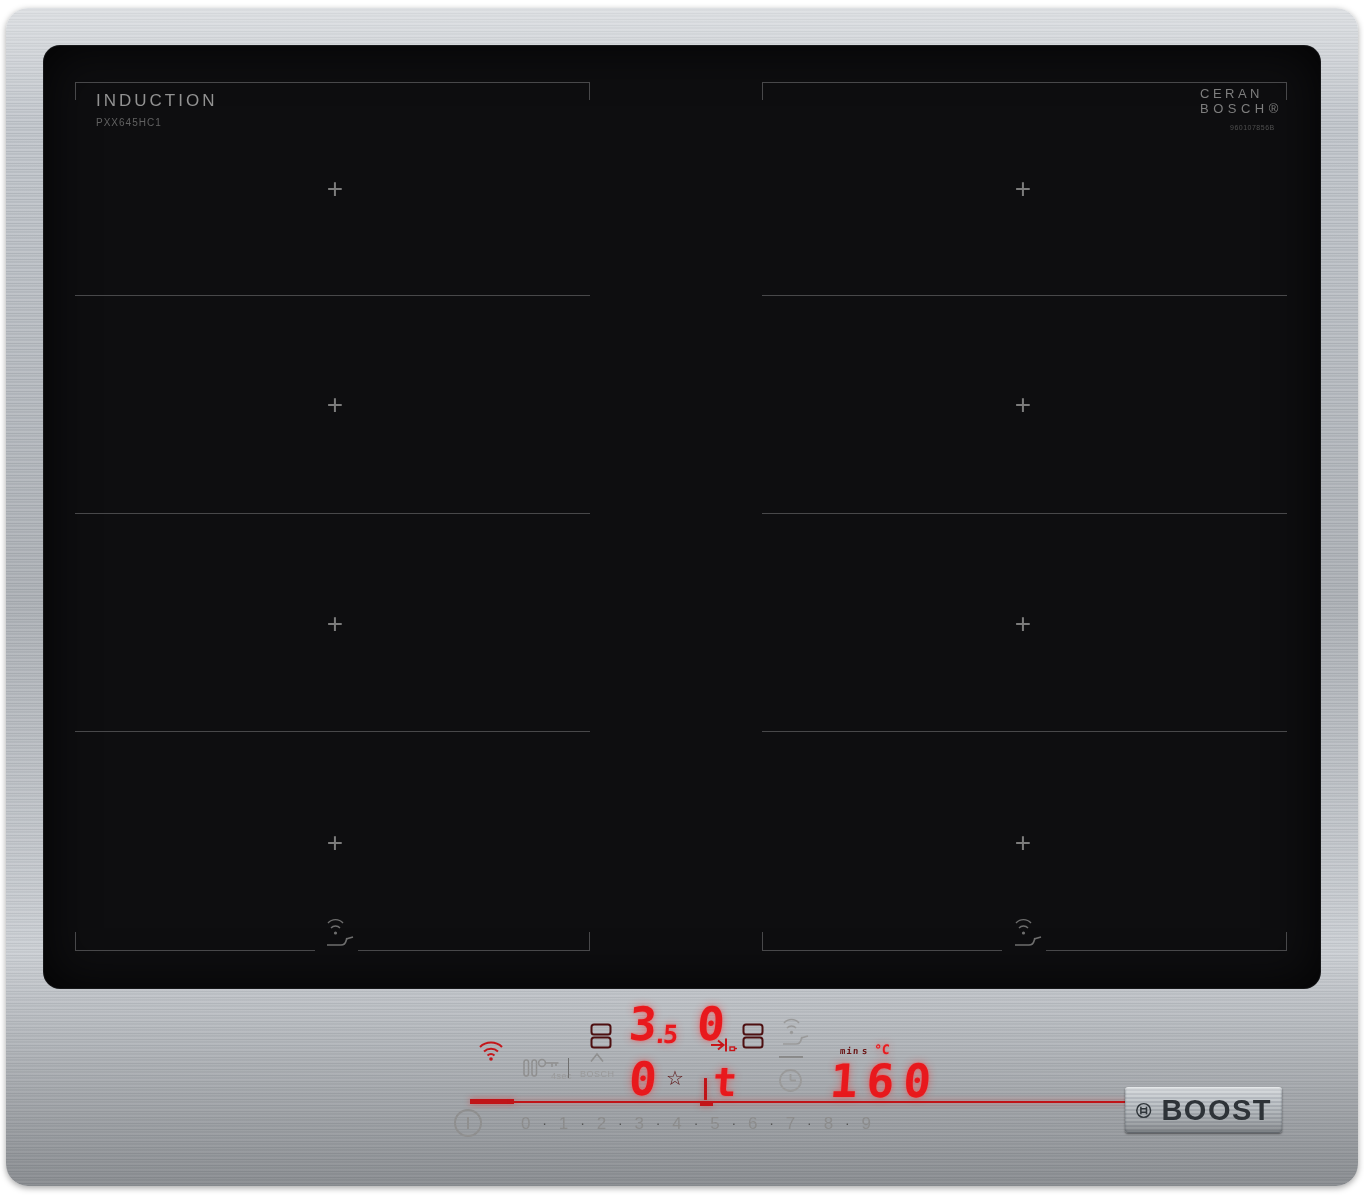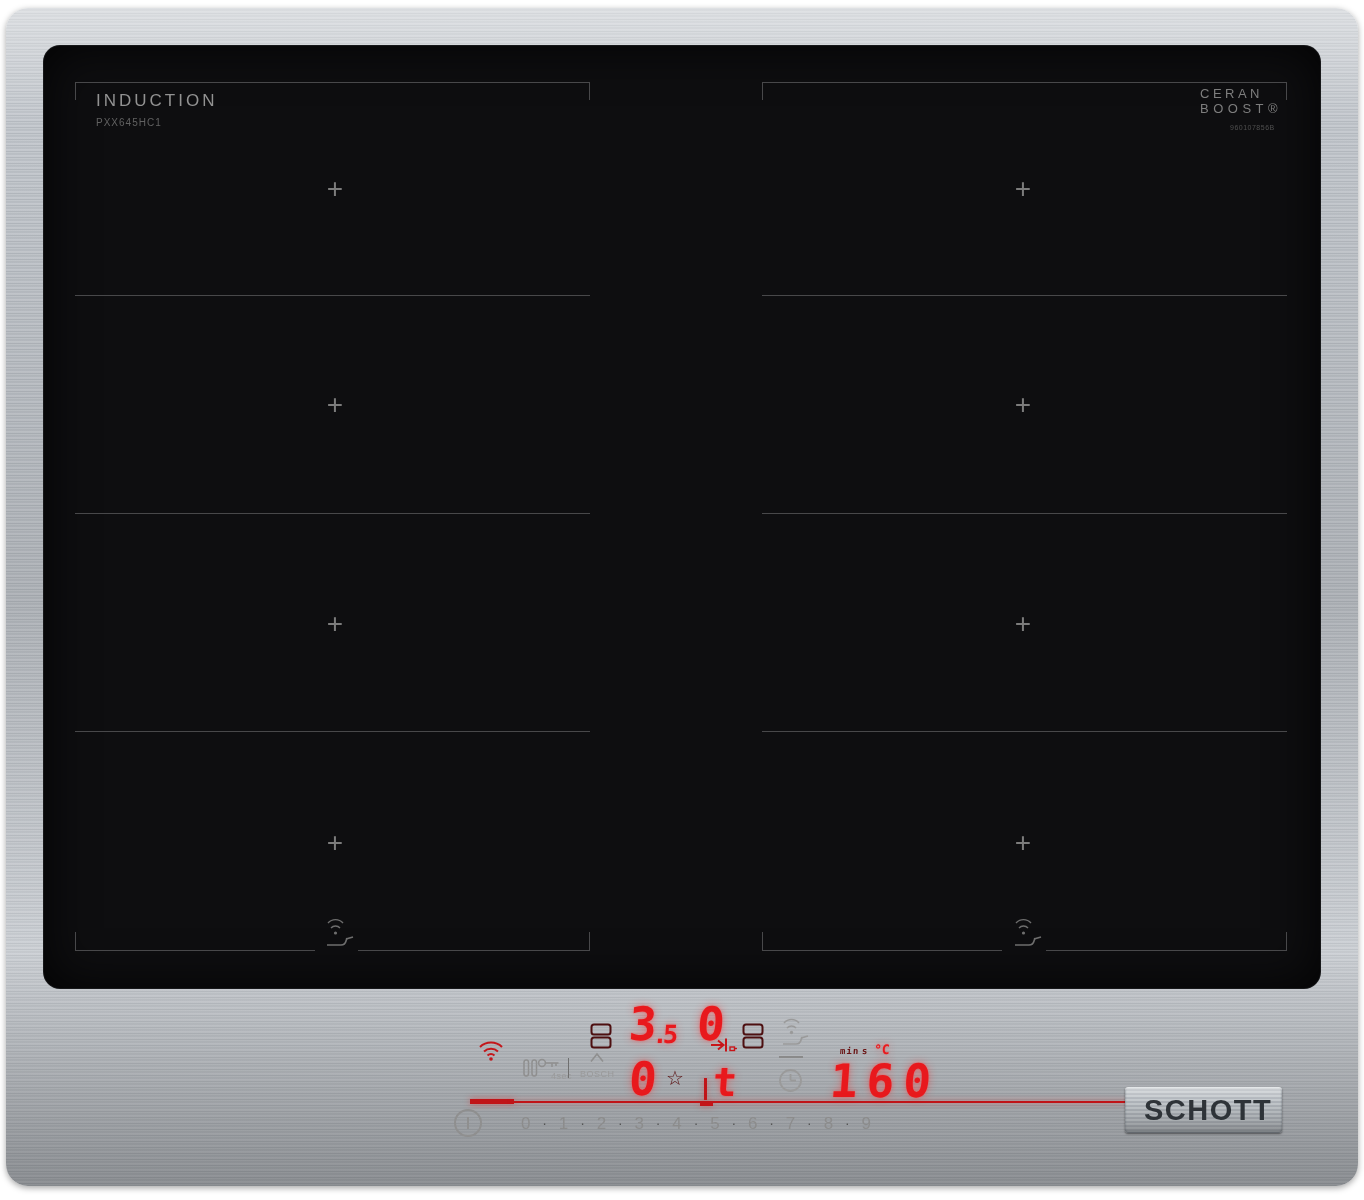--- a/index.html
+++ b/index.html
@@ -79,21 +79,21 @@
 </head>
 <body>
 
 <div class="frame">
   <div class="glass">
 
     <div class="lbl induction">INDUCTION</div>
     <div class="lbl model">PXX645HC1</div>
     <div class="schott">
       <div class="l1">CERAN</div>
-      <div class="l2">BOOST®</div>
+      <div class="l2">BOSCH®</div>
       <div class="code">960107856B</div>
     </div>
 
     <div class="hline" style="left:31px;top:36px;width:515px;"></div>
     <div class="vstub" style="left:31px;top:36px;height:18px;"></div>
     <div class="vstub" style="left:545px;top:36px;height:18px;"></div>
     <div class="hline" style="left:31px;top:249px;width:515px;"></div>
     <div class="hline" style="left:31px;top:467px;width:515px;"></div>
     <div class="hline" style="left:31px;top:685px;width:515px;"></div>
     <div class="hline" style="left:31px;top:904px;width:240px;"></div>
@@ -237,17 +237,17 @@
       <span class="num">8</span>
       <span class="sepdot">·</span>
       <span class="num">9</span>
     </div>
 
     <div class="badge">
       <svg width="31" height="31" viewBox="0 0 34 34">
         <circle cx="17" cy="17" r="13.5" fill="none" stroke="#2f353a" stroke-width="2.8"></circle>
         <path d="M11.5 9.5 v15 M22.5 9.5 v15 M11.5 13.5 h11 M11.5 20.5 h11" fill="none" stroke="#2f353a" stroke-width="3"></path>
       </svg>
-      <span class="brand">SCHOTT</span>
+      <span class="brand">BOOST</span>
     </div>
 
   </div>
 </div>
 
 </body></html>

